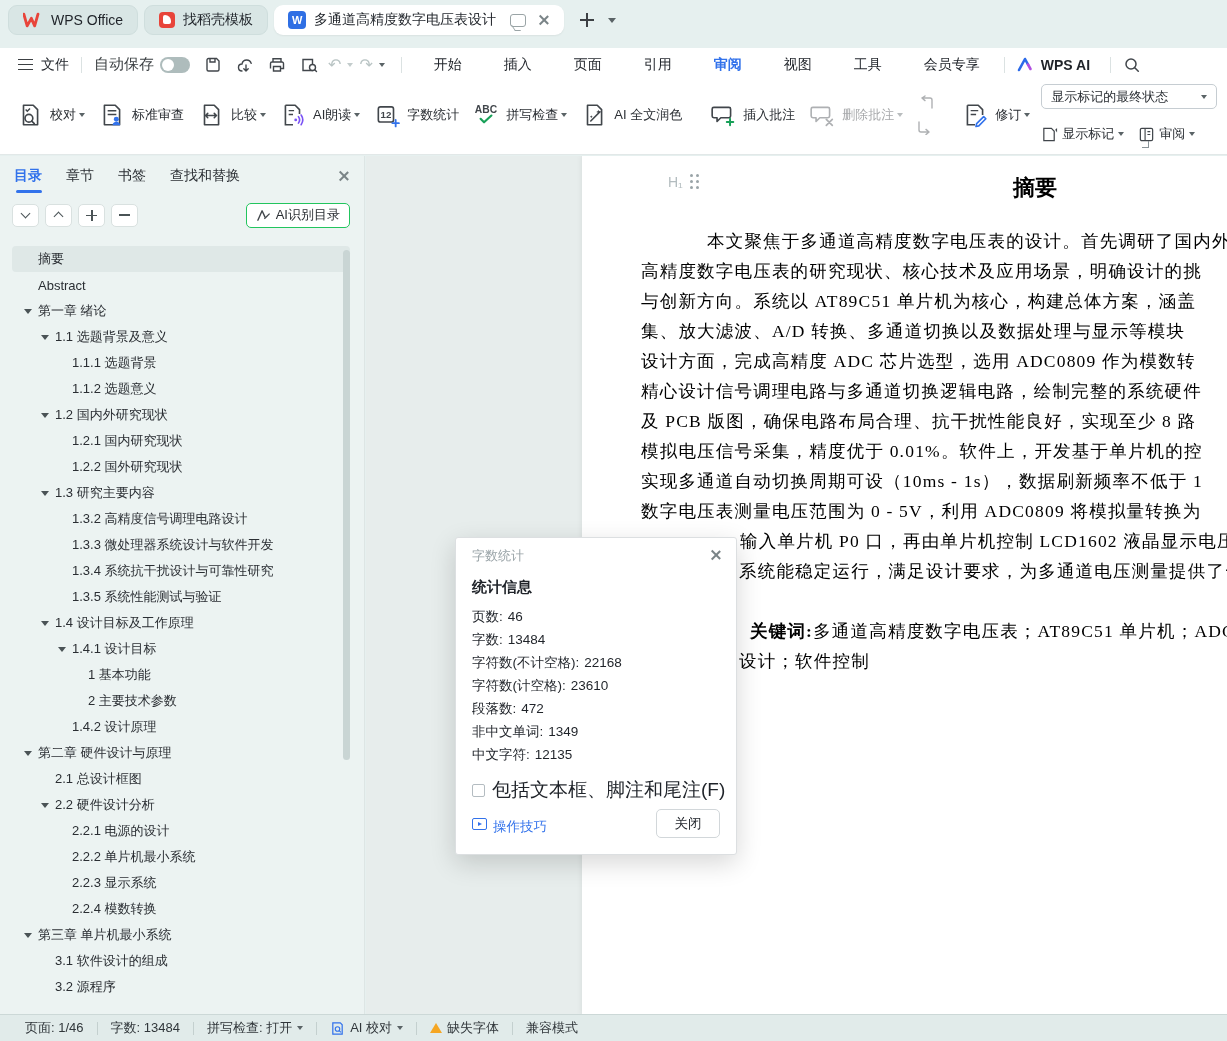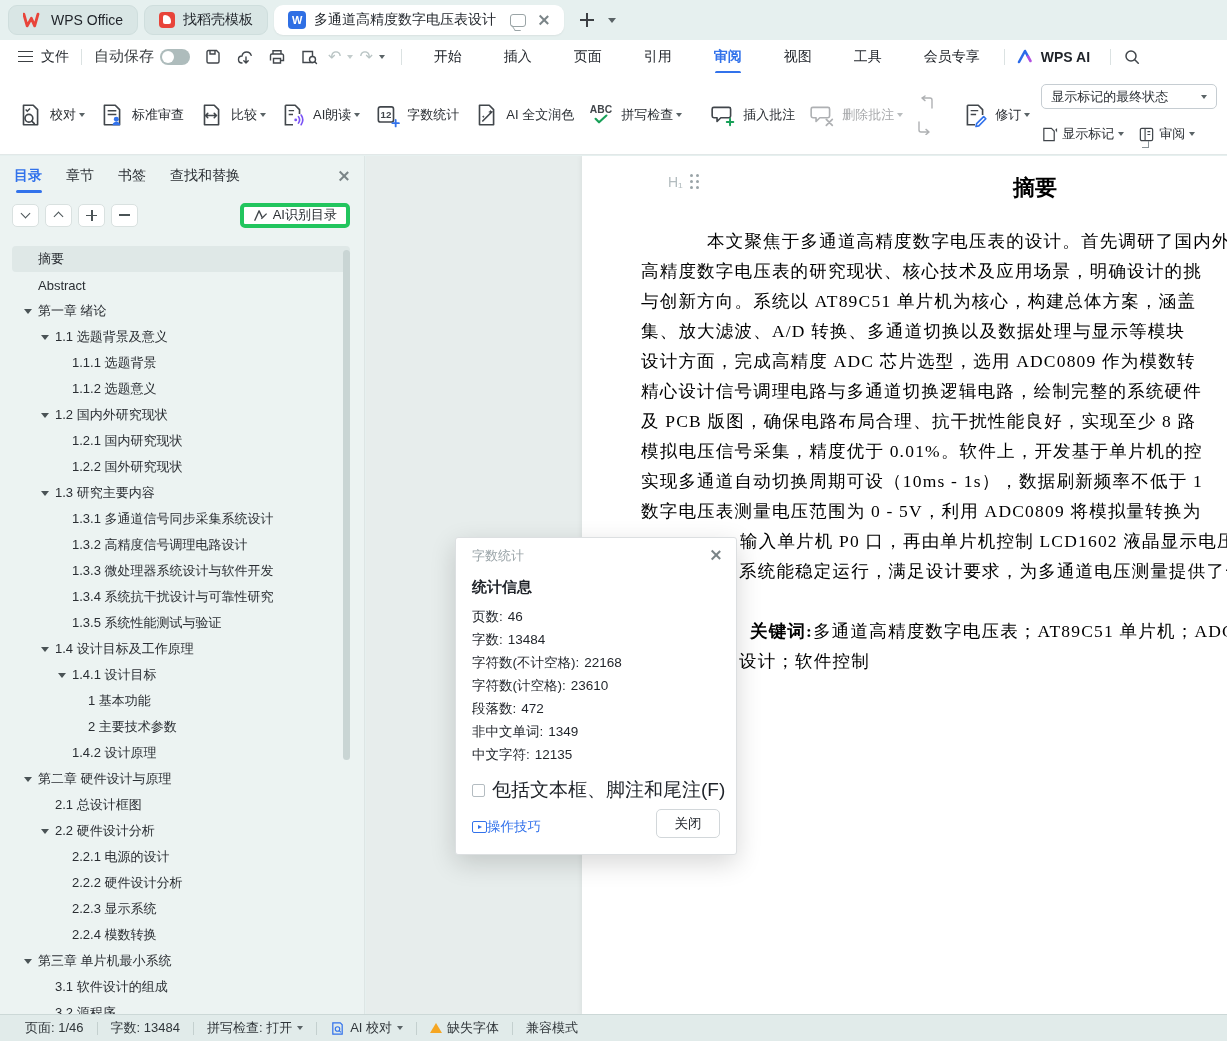--- a/index.html
+++ b/index.html
@@ -24,21 +24,21 @@
   .icon-x::before { transform:rotate(45deg);} .icon-x::after { transform:rotate(-45deg);}
   .tab-x { margin-left:4px; }
   .plus-ico { position:relative; width:14px; height:14px; margin-left:10px; }
   .plus-ico::before,.plus-ico::after { content:""; position:absolute; background:#3c4043; }
   .plus-ico::before { left:6px; top:0; width:2px; height:14px; }
   .plus-ico::after { left:0; top:6px; width:14px; height:2px; }
   .caret { width:0; height:0; border-left:4px solid transparent; border-right:4px solid transparent; border-top:5px solid #5a6366; display:inline-block; }
   .tab-caret { margin-left:8px; }
 
   
-  .menubar { position:absolute; top:40px; left:0; right:0; height:33px; background:#fff; display:flex; align-items:center; font-size:14px; }
+  .menubar { position:absolute; top:48px; left:0; right:0; height:33px; background:#fff; display:flex; align-items:center; font-size:14px; }
   .hamb { width:15px; height:11px; border-top:1.6px solid #3c4043; border-bottom:1.6px solid #3c4043; position:relative; margin:0 8px 0 18px; }
   .hamb::after { content:""; position:absolute; left:0; top:3.6px; width:100%; height:1.6px; background:#3c4043; }
   .vdiv { width:1px; height:16px; background:#dbe2e2; margin:0 12px; }
   .autosave { display:flex; align-items:center; gap:6px; font-size:15px; color:#3c4043; }
   .toggle { width:30px; height:16px; border-radius:8px; background:#aebcbc; position:relative; }
   .toggle::after { content:""; position:absolute; left:2px; top:2px; width:12px; height:12px; border-radius:50%; background:#fff; }
   .qicons { display:flex; align-items:center; gap:14px; margin:0 10px 0 14px; }
   .qicons svg { display:block; }
   .undo-redo { display:flex; align-items:center; gap:6px; margin-right:4px; }
   .ghost { color:#b9c4c4; font-size:16px; }
@@ -77,21 +77,21 @@
   .stab.active::after { content:""; position:absolute; left:2px; bottom:-3px; width:26px; height:3px; border-radius:2px; background:#3272eb; }
   .side-close { margin-left:auto; }
   .side-toolbar { position:absolute; top:46px; left:12px; right:14px; height:26px; display:flex; align-items:center; gap:6px; }
   .sqbtn { width:27px; height:23px; background:#fff; border:1px solid #d9e1e0; border-radius:5px; display:flex; align-items:center; justify-content:center; }
   .icaret { width:7px; height:7px; border-right:1.6px solid #4a5356; border-bottom:1.6px solid #4a5356; transform:rotate(45deg); margin-top:-3px; }
   .icaret.up { transform:rotate(-135deg); margin-top:3px; }
   .iplus { position:relative; width:11px; height:11px; }
   .iplus::before,.iplus::after{content:"";position:absolute;background:#4a5356;}
   .iplus::before{left:5px;top:0;width:1.6px;height:11px;} .iplus::after{left:0;top:5px;width:11px;height:1.6px;}
   .iminus { width:11px; height:1.6px; background:#4a5356; }
-  .ai-rec { margin-left:auto; height:25px; background:#fff; border:4px solid #22c55e; border-radius:5px; display:flex; align-items:center; gap:5px; padding:0 9px; font-size:13px; color:#2a2e33; }
+  .ai-rec { margin-left:auto; height:25px; background:#fff; border:1px solid #22c55e; border-radius:5px; display:flex; align-items:center; gap:5px; padding:0 9px; font-size:13px; color:#2a2e33; }
   .outline { position:absolute; top:90px; left:0; right:0; bottom:0; overflow:hidden; }
   .orow { height:26px; display:flex; align-items:center; font-size:13px; color:#2a2e33; margin:0 14px 0 12px; border-radius:4px; }
   .orow.sel { background:#dfe8e7; }
   .lv0 { padding-left:12px; } .lv1 { padding-left:29px; } .lv2 { padding-left:46px; } .lv3 { padding-left:62px; }
   .tri { width:14px; display:inline-flex; align-items:center; flex:none; }
   .tri.show::before { content:""; width:0; height:0; border-left:4.5px solid transparent; border-right:4.5px solid transparent; border-top:5.5px solid #4a5356; }
   .otext { white-space:nowrap; }
   .sthumb { position:absolute; right:14px; top:94px; width:7px; height:510px; border-radius:4px; background:#c9d5d4; }
 
   
@@ -107,21 +107,21 @@
 
   
   .dialog { position:absolute; left:455px; top:537px; width:282px; height:318px; background:#fff; border:1px solid #dcdfe1; border-radius:3px; box-shadow:0 8px 26px rgba(0,0,0,.16); z-index:30; }
   .dlg-title { position:absolute; left:16px; top:9px; font-size:13px; color:#9aa4a8; }
   .dlg-x { position:absolute; right:14px; top:11px; }
   .dlg-section { position:absolute; left:16px; top:40px; font-size:15px; font-weight:bold; color:#1f2329; }
   .dlg-rows { position:absolute; left:16px; top:67px; font-size:13.5px; color:#1f2329; }
   .dlg-row { height:23px; display:flex; align-items:center; gap:5px; white-space:nowrap; }
   .dlg-check { position:absolute; left:16px; top:239px; display:flex; align-items:center; gap:7px; font-size:19px; color:#1f2329; }
   .cbx { width:13px; height:13px; border:1px solid #b4bcc1; border-radius:2px; background:#fff; }
-  .dlg-tips { position:absolute; left:16px; top:280px; display:flex; align-items:center; font-size:13.5px; color:#3272eb; }
+  .dlg-tips { position:absolute; left:16px; top:280px; display:flex; align-items:flex-start; gap:6px; font-size:13.5px; color:#3272eb; }
   .play-ico { width:15px; height:12px; border:1.3px solid #3272eb; border-radius:2px; position:relative; }
   .play-ico::after { content:""; position:absolute; left:4.5px; top:2.5px; width:0; height:0; border-left:4px solid #3272eb; border-top:2.8px solid transparent; border-bottom:2.8px solid transparent; }
   .dlg-close { position:absolute; right:16px; top:271px; width:64px; height:29px; background:#fff; border:1px solid #d2d7da; border-radius:5px; font-size:13.5px; color:#1f2329; display:flex; align-items:center; justify-content:center; }
 
   
   .statusbar { position:absolute; left:0; right:0; bottom:0; height:27px; background:#e1ebea; border-top:1px solid #ccd8d7; display:flex; align-items:center; font-size:13px; color:#30363a; padding-left:12px; }
   .sitem { display:flex; align-items:center; gap:5px; padding:0 13px; white-space:nowrap; }
   .sdiv { width:1px; height:13px; background:#c4d0cf; }
   .warn-tri { width:0; height:0; border-left:6px solid transparent; border-right:6px solid transparent; border-bottom:10px solid #f5a623; position:relative; }
 </style>
@@ -262,37 +262,37 @@
           <rect x="4" y="4.5" width="14" height="14" rx="2" fill="none" stroke="#41464b" stroke-width="1.5"></rect>
           <text x="11" y="15" font-size="9" font-weight="bold" fill="#41464b" text-anchor="middle" font-family="Liberation Sans,sans-serif">12</text>
           <path d="M20 16.5v6M17 19.5h6" stroke="#3272eb" stroke-width="1.7" stroke-linecap="round"></path>
         </svg>
       <span class="rlbl">
           <span>字数统计</span>
         </span>
     </div>
     <div class="rbtn">
       <svg width="26" height="26" viewBox="0 0 24 24">
+          <text x="12" y="10" font-size="9.5" font-weight="bold" fill="#41464b" text-anchor="middle" font-family="Liberation Sans,sans-serif">ABC</text>
+          <path d="M7 15.5l3.2 3.2 6.8-6.2" fill="none" stroke="#18a058" stroke-width="2" stroke-linecap="round" stroke-linejoin="round"></path>
+        </svg>
+      <span class="rlbl">
+          <span>拼写检查</span>
+          <span class="mini-caret dark"></span>
+        </span>
+    </div>
+    <div class="rbtn">
+      <svg width="26" height="26" viewBox="0 0 24 24">
           <path d="M6 3h9l4 4v14H6z" fill="none" stroke="#41464b" stroke-width="1.5" stroke-linejoin="round"></path>
           <path d="M9 17.5L17.5 9" stroke="#41464b" stroke-width="1.5" stroke-linecap="round"></path>
           <path d="M16 7.2l.6 1.4 1.4.6-1.4.6-.6 1.4-.6-1.4-1.4-.6 1.4-.6z" fill="#41464b"></path>
           <path d="M9.5 12.2l.4 1 .9.4-.9.4-.4 1-.4-1-.9-.4.9-.4z" fill="#41464b"></path>
         </svg>
       <span class="rlbl">
           <span>AI 全文润色</span>
-        </span>
-    </div>
-    <div class="rbtn">
-      <svg width="26" height="26" viewBox="0 0 24 24">
-          <text x="12" y="10" font-size="9.5" font-weight="bold" fill="#41464b" text-anchor="middle" font-family="Liberation Sans,sans-serif">ABC</text>
-          <path d="M7 15.5l3.2 3.2 6.8-6.2" fill="none" stroke="#18a058" stroke-width="2" stroke-linecap="round" stroke-linejoin="round"></path>
-        </svg>
-      <span class="rlbl">
-          <span>拼写检查</span>
-          <span class="mini-caret dark"></span>
         </span>
     </div>
 
     <div class="rdiv"></div>
 
     <div class="rbtn">
       <svg width="26" height="26" viewBox="0 0 24 24">
           <path d="M3.5 5h14a1.5 1.5 0 0 1 1.5 1.5V13a1.5 1.5 0 0 1-1.5 1.5H10l-3.5 3.5v-3.5h-3A1.5 1.5 0 0 1 2 13V6.5A1.5 1.5 0 0 1 3.5 5z" fill="none" stroke="#41464b" stroke-width="1.5" stroke-linejoin="round"></path>
           <path d="M18.5 15.5v6M15.5 18.5h6" stroke="#18a058" stroke-width="1.8" stroke-linecap="round"></path>
         </svg>
@@ -504,24 +504,20 @@
         <div class="orow lv2">
             <span class="tri"></span>
             <span class="otext">1.2.2 国外研究现状</span>
           </div>
         <div class="orow lv1">
             <span class="tri show"></span>
             <span class="otext">1.3 研究主要内容</span>
           </div>
         <div class="orow lv2">
             <span class="tri"></span>
-            <span class="otext">1.3.1 多通道信号同步采集系统设计</span>
-          </div>
-        <div class="orow lv2">
-            <span class="tri"></span>
             <span class="otext">1.3.2 高精度信号调理电路设计</span>
           </div>
         <div class="orow lv2">
             <span class="tri"></span>
             <span class="otext">1.3.3 微处理器系统设计与软件开发</span>
           </div>
         <div class="orow lv2">
             <span class="tri"></span>
             <span class="otext">1.3.4 系统抗干扰设计与可靠性研究</span>
           </div>
@@ -560,21 +556,21 @@
         <div class="orow lv1">
             <span class="tri show"></span>
             <span class="otext">2.2 硬件设计分析</span>
           </div>
         <div class="orow lv2">
             <span class="tri"></span>
             <span class="otext">2.2.1 电源的设计</span>
           </div>
         <div class="orow lv2">
             <span class="tri"></span>
-            <span class="otext">2.2.2 硬件设计分析</span>
+            <span class="otext">2.2.2 单片机最小系统</span>
           </div>
         <div class="orow lv2">
             <span class="tri"></span>
             <span class="otext">2.2.3 显示系统</span>
           </div>
         <div class="orow lv2">
             <span class="tri"></span>
             <span class="otext">2.2.4 模数转换</span>
           </div>
         <div class="orow lv0">

